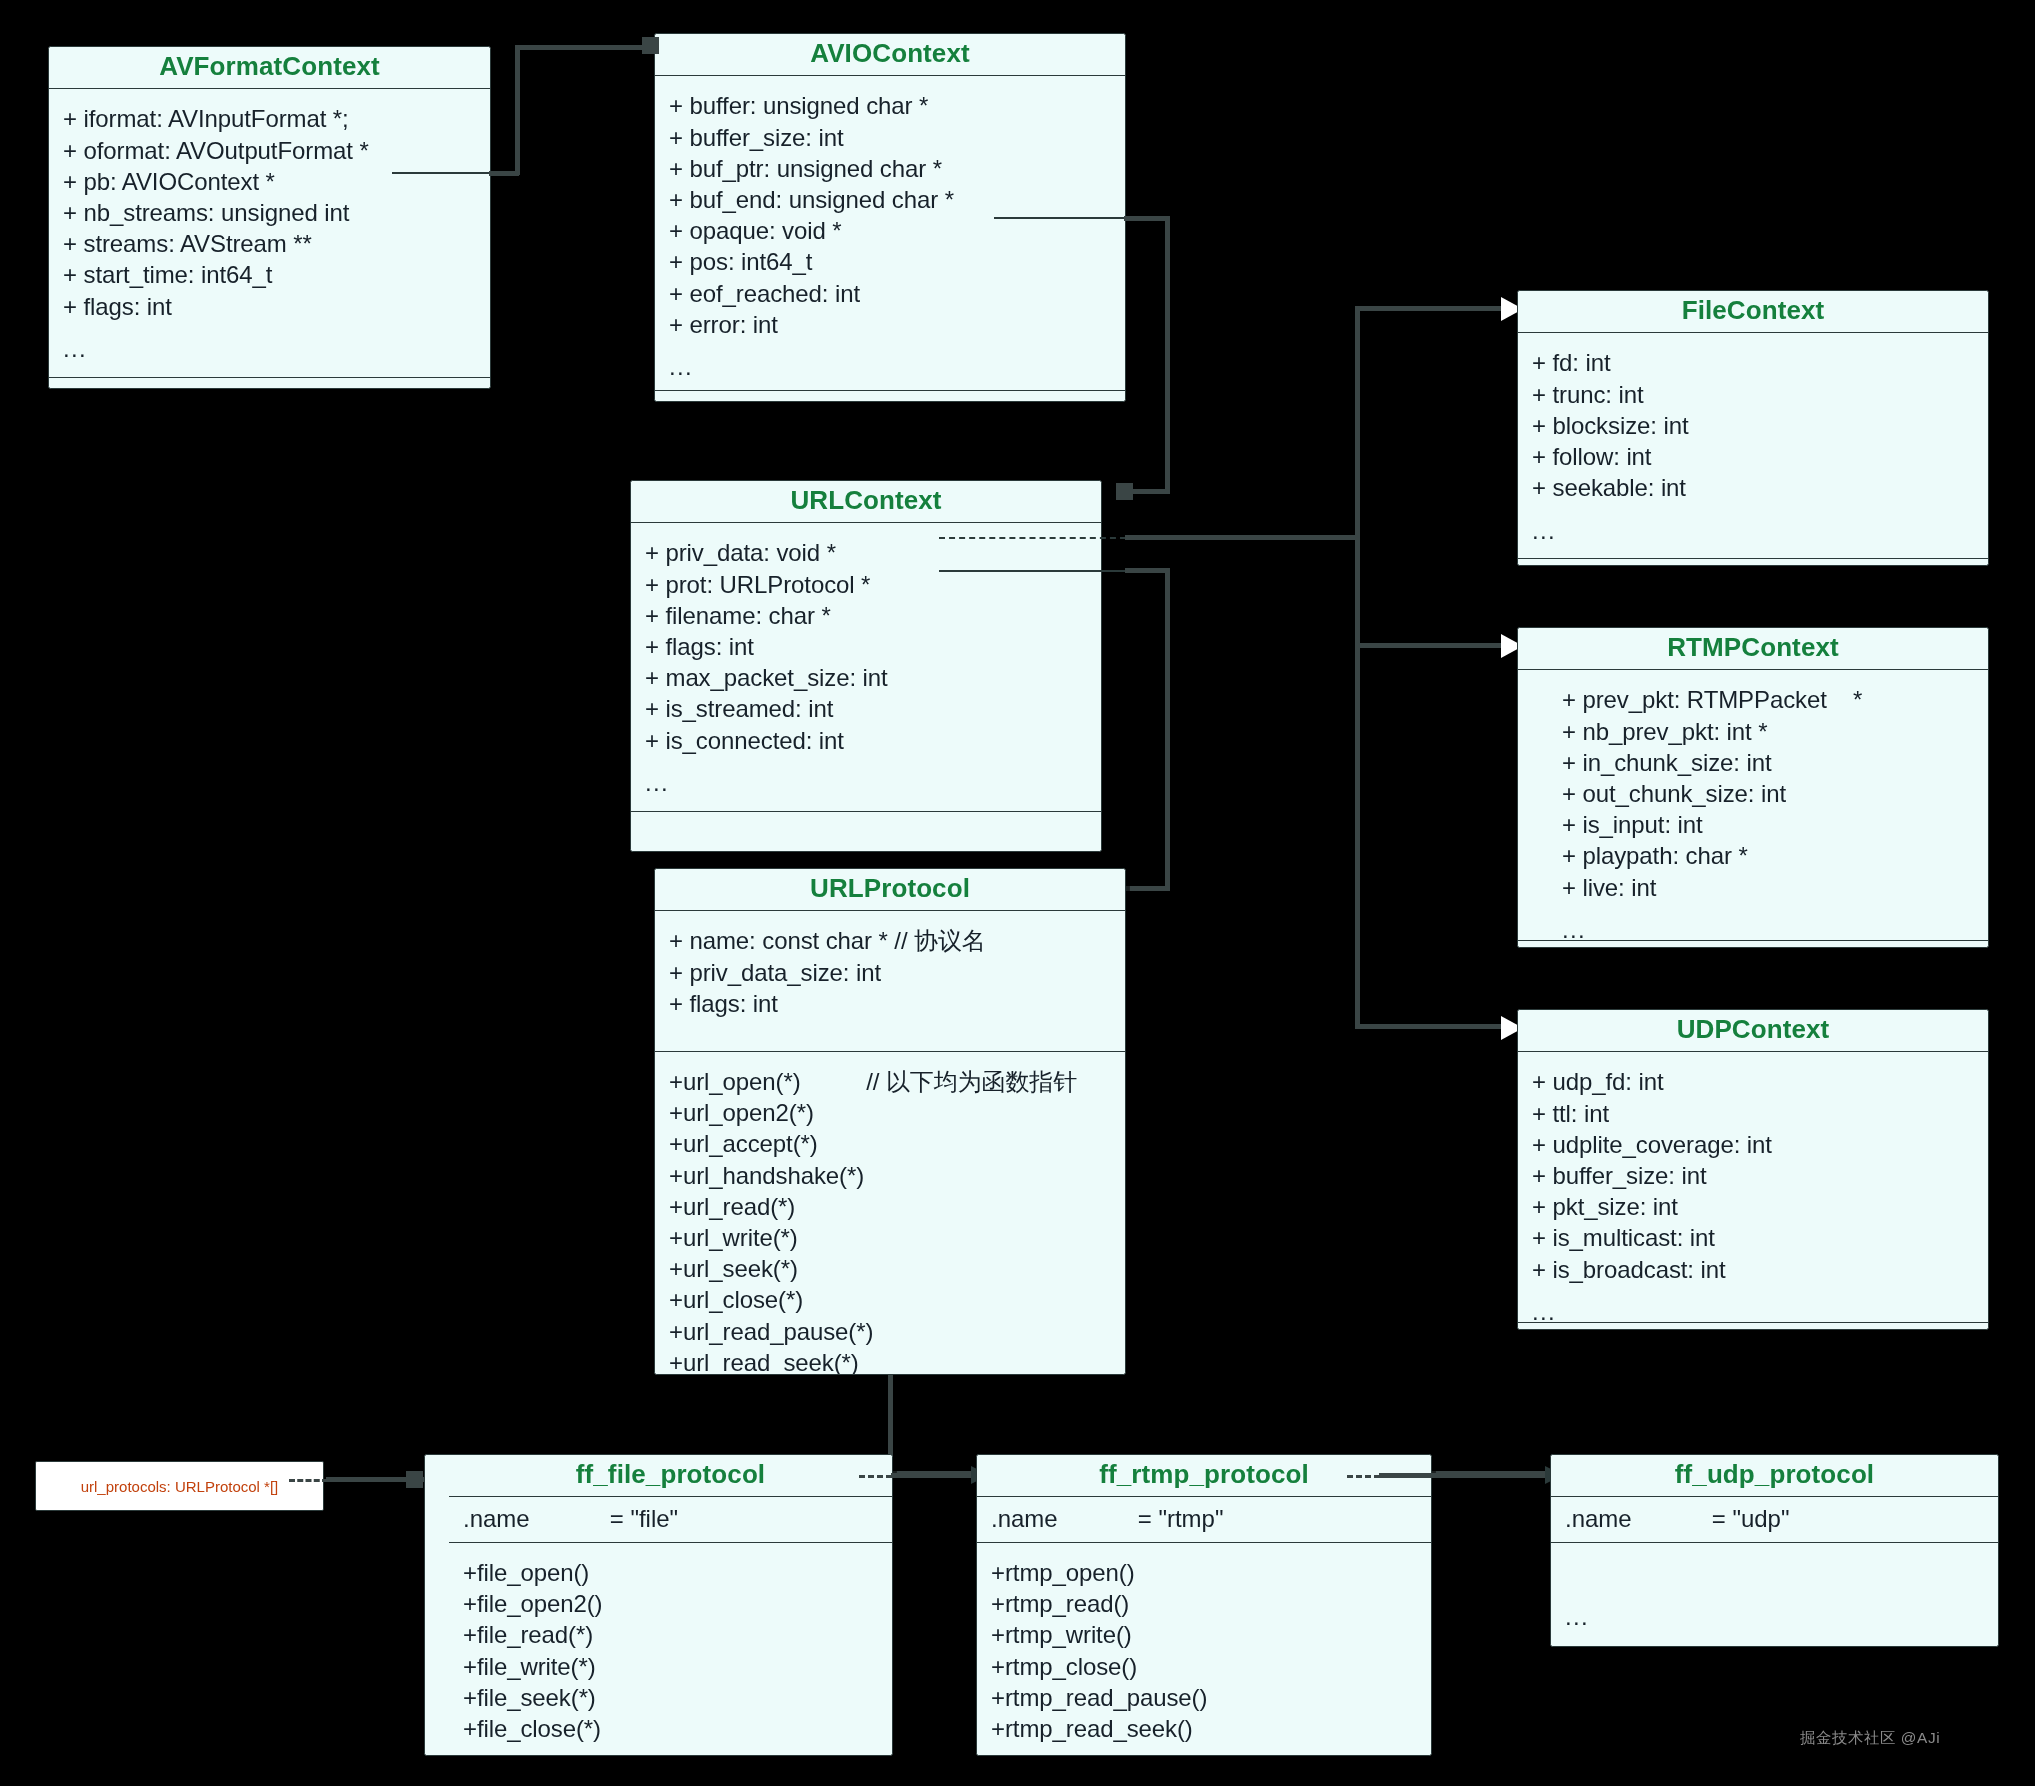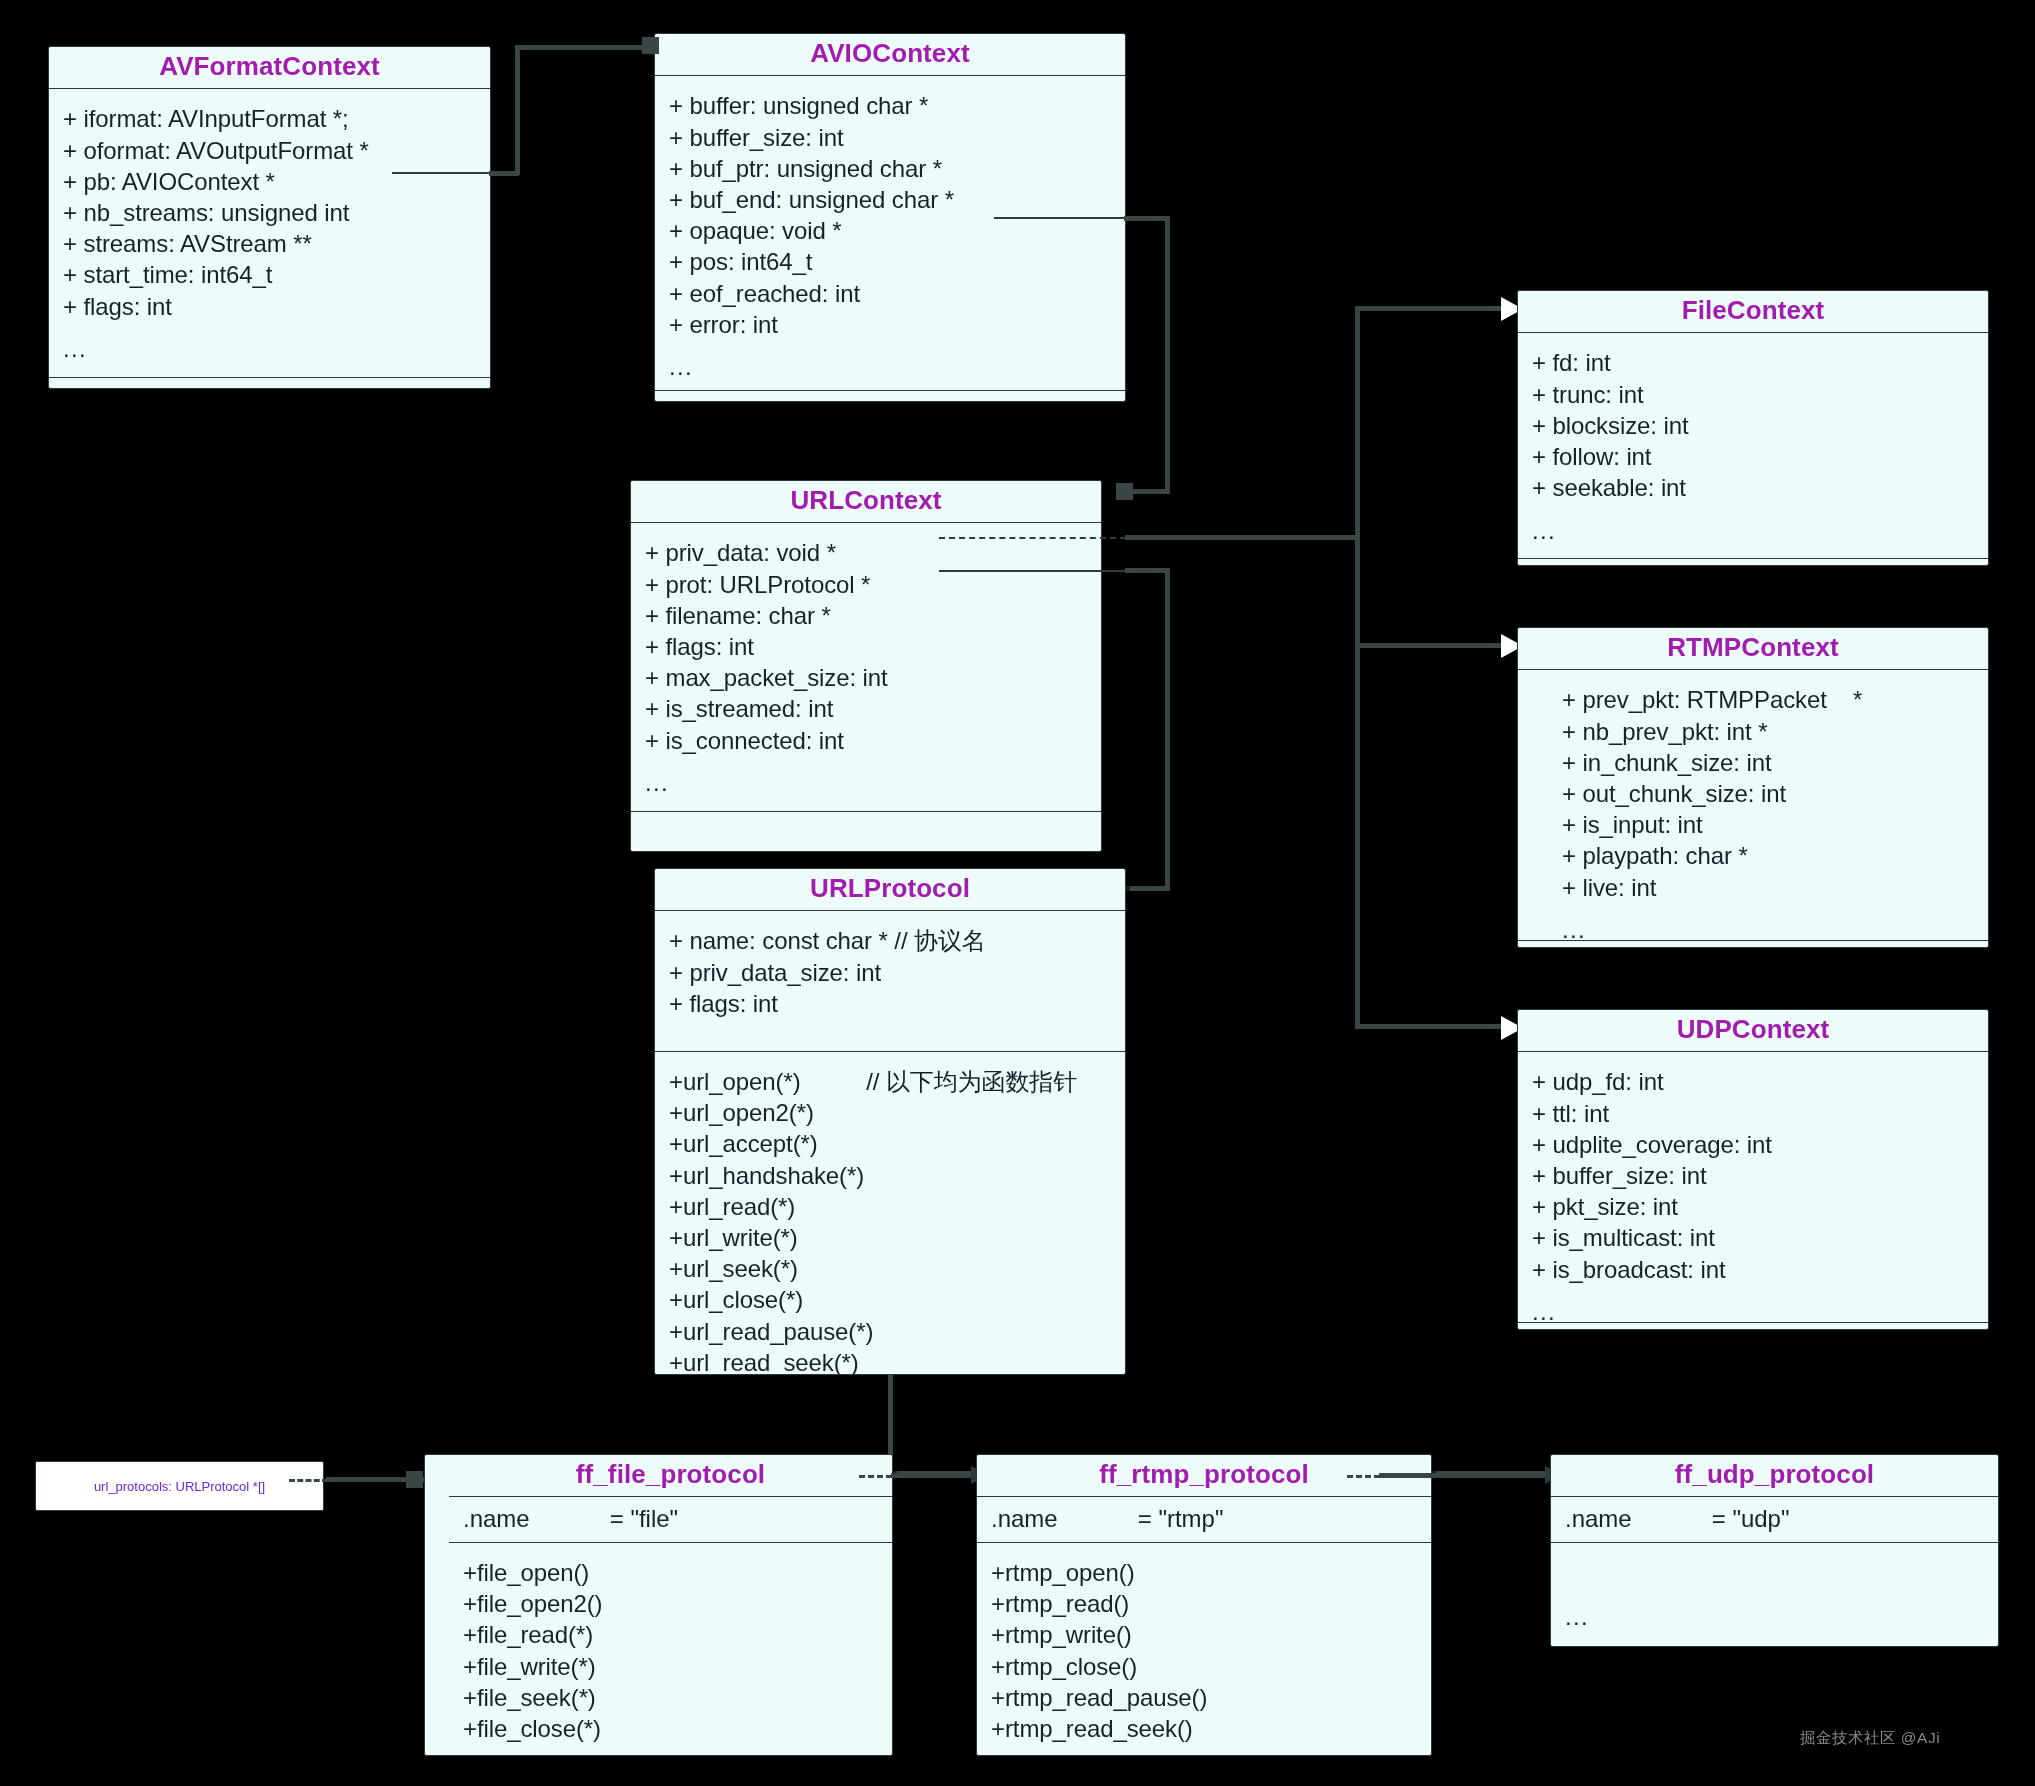--- a/index.html
+++ b/index.html
@@ -23,21 +23,21 @@
     border:1.9px solid #2B3A3A;
     border-radius:2.6px;
     box-sizing:border-box;
     box-shadow:3.9px 3.9px 0 rgba(0,0,0,0.55);
     overflow:hidden;
   }
   .umlbox .title{
     text-align:center;
     font-size:26px;
     font-weight:bold;
-    color:#a21caf;
+    color:#15803d;
     padding:6.4px 0 7.7px 0;
     line-height:1.05;
     border-bottom:1.9px solid #2B3A3A;
     letter-spacing:0.1px;
     white-space:nowrap;
   }
   .umlbox .section{
     border-bottom:1.9px solid #2B3A3A;
     padding:14px 14px 16.7px 14px;
   }
@@ -73,22 +73,22 @@
     background:#FFFFFF;
     border:1.9px solid #2B3A3A;
     border-radius:1.9px;
     box-sizing:border-box;
     box-shadow:3.2px 3.2px 0 rgba(0,0,0,0.55);
     display:flex;
     align-items:center;
     justify-content:center;
   }
   .notebox .row{
-    font-size:13px;
-    color:#6d28d9;
+    font-size:15px;
+    color:#c2410c;
     white-space:pre;
   }
 
   
   .conn{
     position:absolute;
     background:#3A4545;
   }
   .conn.h{height:4.5px;}
   .conn.v{width:4.5px;}

